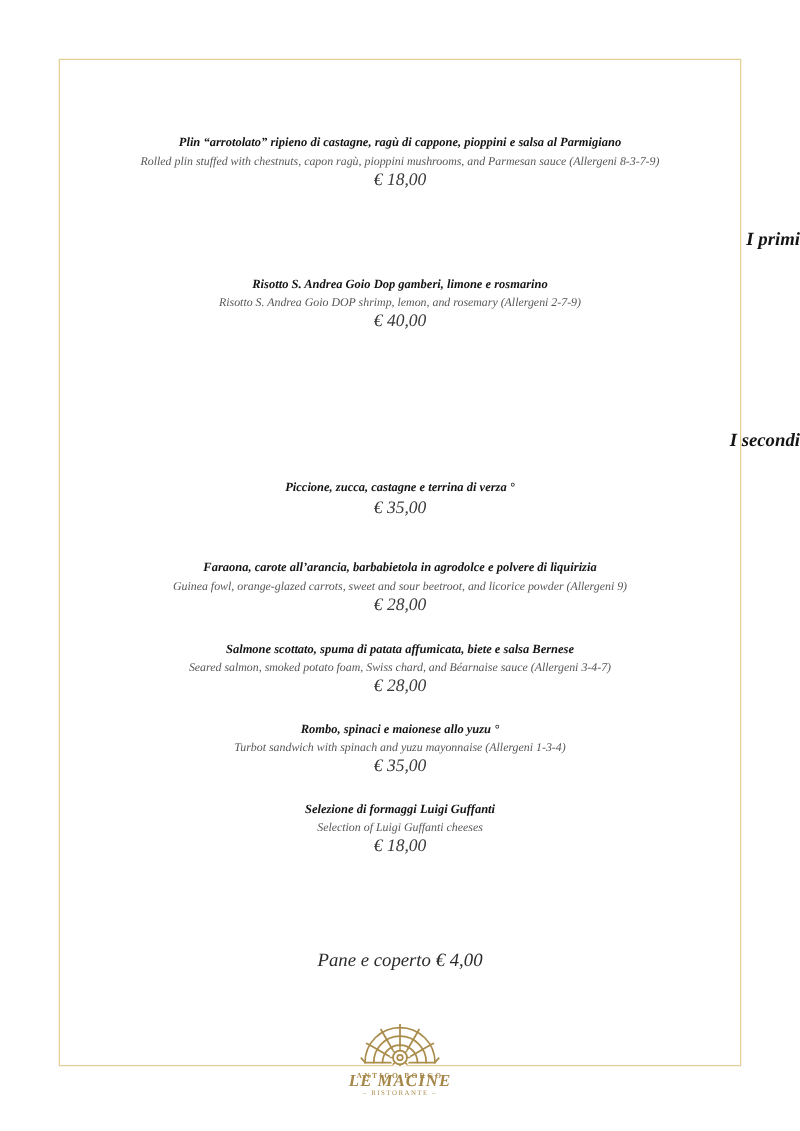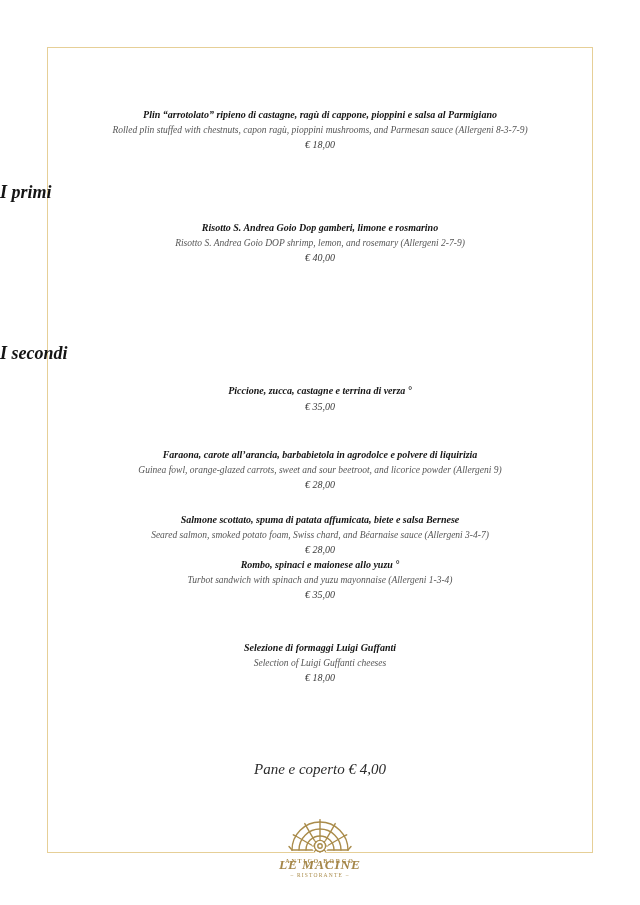--- a/index.html
+++ b/index.html
@@ -22,27 +22,27 @@
   }
   .item-name {
     font-size:10px; font-weight:bold; font-style:italic;
     color:#141414; line-height:14px; margin-bottom:2px;
   }
   .item-desc {
     font-size:9.5px; font-style:italic;
     color:#565656; line-height:13px; margin-bottom:1px;
   }
   .item-price {
-    font-size:10px; font-style:italic;
+    font-size:14px; font-style:italic;
     color:#3a3a3a; line-height:14px;
   }
   .section-heading {
     position:absolute; left:0; right:0;
-    text-align:left;
-    font-size:18px; font-weight:bold; font-style:italic;
+    text-align:right;
+    font-size:15px; font-weight:bold; font-style:italic;
     color:#141414; line-height:17px;
   }
   .cover-note {
     position:absolute; left:0; right:0;
     text-align:center;
     font-size:15px; font-style:italic;
     color:#2b2b2b; line-height:16px;
   }
   .logo { position:absolute; left:0; right:0; }
   .wheel-wrap {
@@ -105,21 +105,21 @@
   <div class="item-desc">Guinea fowl, orange-glazed carrots, sweet and sour beetroot, and licorice powder (Allergeni 9)</div>
   <div class="item-price">€ 28,00</div>
 </div>
 
 <div class="menu-item" style="top:513px">
   <div class="item-name">Salmone scottato, spuma di patata affumicata, biete e salsa Bernese</div>
   <div class="item-desc">Seared salmon, smoked potato foam, Swiss chard, and Béarnaise sauce (Allergeni 3-4-7)</div>
   <div class="item-price">€ 28,00</div>
 </div>
 
-<div class="menu-item" style="top:558px">
+<div class="menu-item" style="top:577px">
   <div class="item-name">Rombo, spinaci e maionese allo yuzu °</div>
   <div class="item-desc">Turbot sandwich with spinach and yuzu mayonnaise (Allergeni 1-3-4)</div>
   <div class="item-price">€ 35,00</div>
 </div>
 
 <div class="menu-item" style="top:641px">
   <div class="item-name">Selezione di formaggi Luigi Guffanti</div>
   <div class="item-desc">Selection of Luigi Guffanti cheeses</div>
   <div class="item-price">€ 18,00</div>
 </div>

